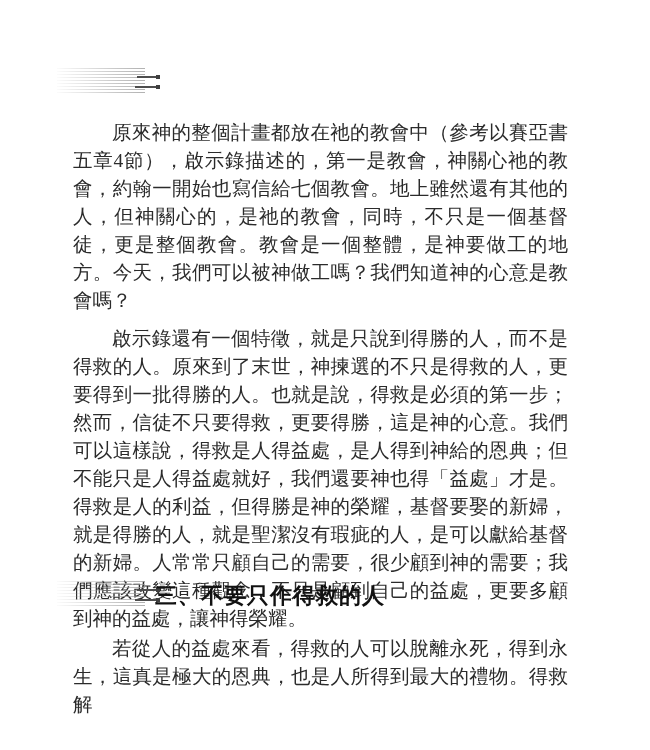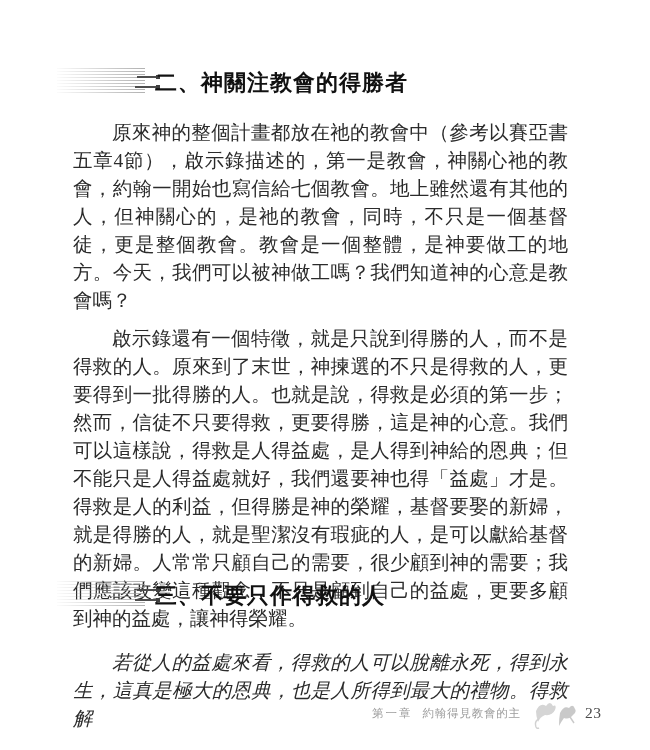--- a/index.html
+++ b/index.html
@@ -34,21 +34,21 @@
   #streak-1  { top:68px; }
   #heading-2 { top:583px; }
   #streak-2  { top:581px; }
 
   .body-block {
     position:absolute; left:63px; width:515px;
     font-size:19.5px; line-height:28px; color:#2b2b2b;
     text-align:justify; text-justify:inter-character;
   }
   #body-1 { top:109px; }
-  #body-2 { top:639px;font-style:italic; }
+  #body-2 { top:625px; }
   .body-block p { margin:10px; padding:0; text-indent:2em; }
 
   .footer {
     position:absolute; left:372px; top:698px; height:30px;
     display:flex; align-items:center; white-space:nowrap;
   }
   .footer .chapter {
     font-size:11.5px; color:#9c9c9c; letter-spacing:2px;
   }
   .footer .chapter-title {
@@ -62,45 +62,31 @@
 </head>
 <body>
 
 <div class="page">
 
   <div class="streak-wrap" id="streak-1">
     <div class="streak-lines"></div>
     <div class="streak-tick1"></div>
     <div class="streak-tick2"></div>
   </div>
-  <h2 class="sec-heading" id="heading-1">二、神關注教會的得勝者</h2>
 
   <div class="body-block" id="body-1">
     <p>原來神的整個計畫都放在祂的教會中（參考以賽亞書五章4節），啟示錄描述的，第一是教會，神關心祂的教會，約翰一開始也寫信給七個教會。地上雖然還有其他的人，但神關心的，是祂的教會，同時，不只是一個基督徒，更是整個教會。教會是一個整體，是神要做工的地方。今天，我們可以被神做工嗎？我們知道神的心意是教會嗎？</p>
     <p>啟示錄還有一個特徵，就是只說到得勝的人，而不是得救的人。原來到了末世，神揀選的不只是得救的人，更要得到一批得勝的人。也就是說，得救是必須的第一步；然而，信徒不只要得救，更要得勝，這是神的心意。我們可以這樣說，得救是人得益處，是人得到神給的恩典；但不能只是人得益處就好，我們還要神也得「益處」才是。得救是人的利益，但得勝是神的榮耀，基督要娶的新婦，就是得勝的人，就是聖潔沒有瑕疵的人，是可以獻給基督的新婦。人常常只顧自己的需要，很少顧到神的需要；我們應該改變這種觀念，不只是顧到自己的益處，更要多顧到神的益處，讓神得榮耀。</p>
   </div>
 
   <div class="streak-wrap" id="streak-2">
     <div class="streak-lines"></div>
     <div class="streak-tick1"></div>
     <div class="streak-tick2"></div>
   </div>
   <h2 class="sec-heading" id="heading-2">三、不要只作得救的人</h2>
 
   <div class="body-block" id="body-2">
     <p>若從人的益處來看，得救的人可以脫離永死，得到永生，這真是極大的恩典，也是人所得到最大的禮物。得救解</p>
   </div>
 
-  <div class="footer">
-    <span class="chapter">第一章</span>
-    <span class="chapter-title">約翰得見教會的主</span>
-    <svg class="birds" width="52" height="30" viewBox="0 0 52 30" aria-hidden="true">
-
-      <path d="M10 12 Q14 3 20 7 Q24 1 27 7 Q31 5 29 11 Q26 17 19 16 Q14 18 12 23 Q10 17 10 12 Z" fill="#b3b3b3"></path>
-      <path d="M13 20 q-5 2 -3 8 q1 2 3 1" stroke="#adadad" stroke-width="1.4" fill="none"></path>
-
-      <path d="M34 14 Q38 6 43 9 Q47 4 49 10 Q51 13 47 16 Q43 21 38 19 Q35 23 33 27 Q33 19 34 14 Z" fill="#9d9d9d"></path>
-      <path d="M44 18 l4 6" stroke="#9d9d9d" stroke-width="1.4" fill="none"></path>
-    </svg>
-    <span class="page-number">23</span>
-  </div>
 
 </div>
 
 </body></html>

